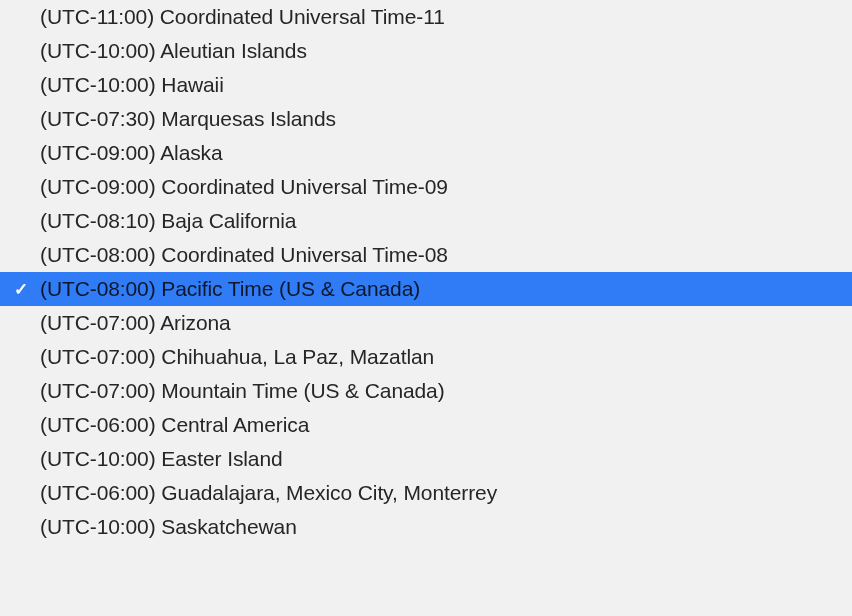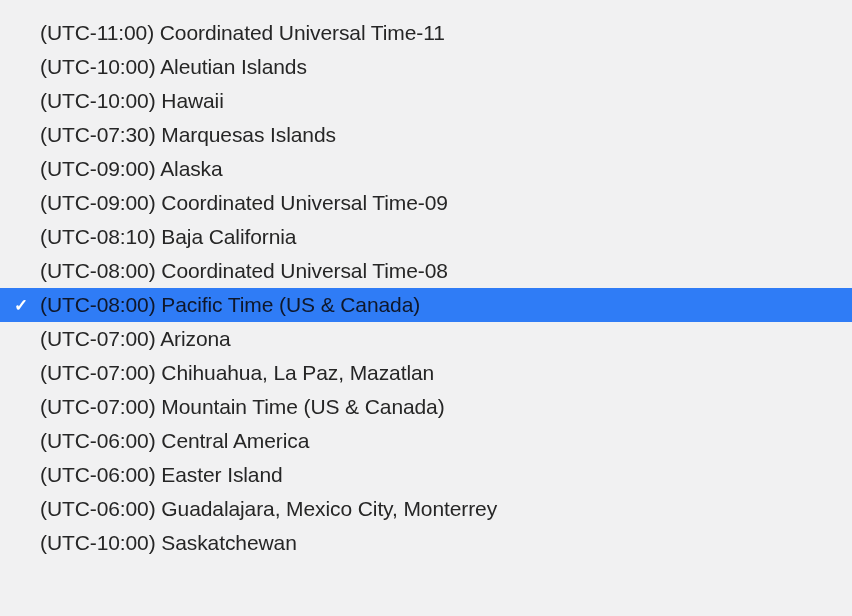--- a/index.html
+++ b/index.html
@@ -9,21 +9,21 @@
     }
     body {
       font-family: -apple-system, BlinkMacSystemFont, "Segoe UI", Helvetica, Arial, sans-serif;
       background: #f1f1f2;
       width: 852px;
       height: 616px;
       overflow: hidden;
     }
     .dropdown-list {
       width: 100%;
-      padding-top: 16px;
+      padding-top: 0;
     }
     .dropdown-item {
       display: flex;
       align-items: center;
       height: 34px;
       padding-left: 14px;
       cursor: default;
       user-select: none;
     }
     .dropdown-item .check-container {
@@ -135,21 +135,21 @@
     <div class="dropdown-item">
       <span class="check-container">
         <span class="check-mark">✓</span>
       </span>
       <span class="item-label">(UTC-06:00) Central America</span>
     </div>
     <div class="dropdown-item">
       <span class="check-container">
         <span class="check-mark">✓</span>
       </span>
-      <span class="item-label">(UTC-06:00) Easter Island</span>
+      <span class="item-label">(UTC-10:00) Easter Island</span>
     </div>
     <div class="dropdown-item">
       <span class="check-container">
         <span class="check-mark">✓</span>
       </span>
       <span class="item-label">(UTC-06:00) Guadalajara, Mexico City, Monterrey</span>
     </div>
     <div class="dropdown-item">
       <span class="check-container">
         <span class="check-mark">✓</span>

